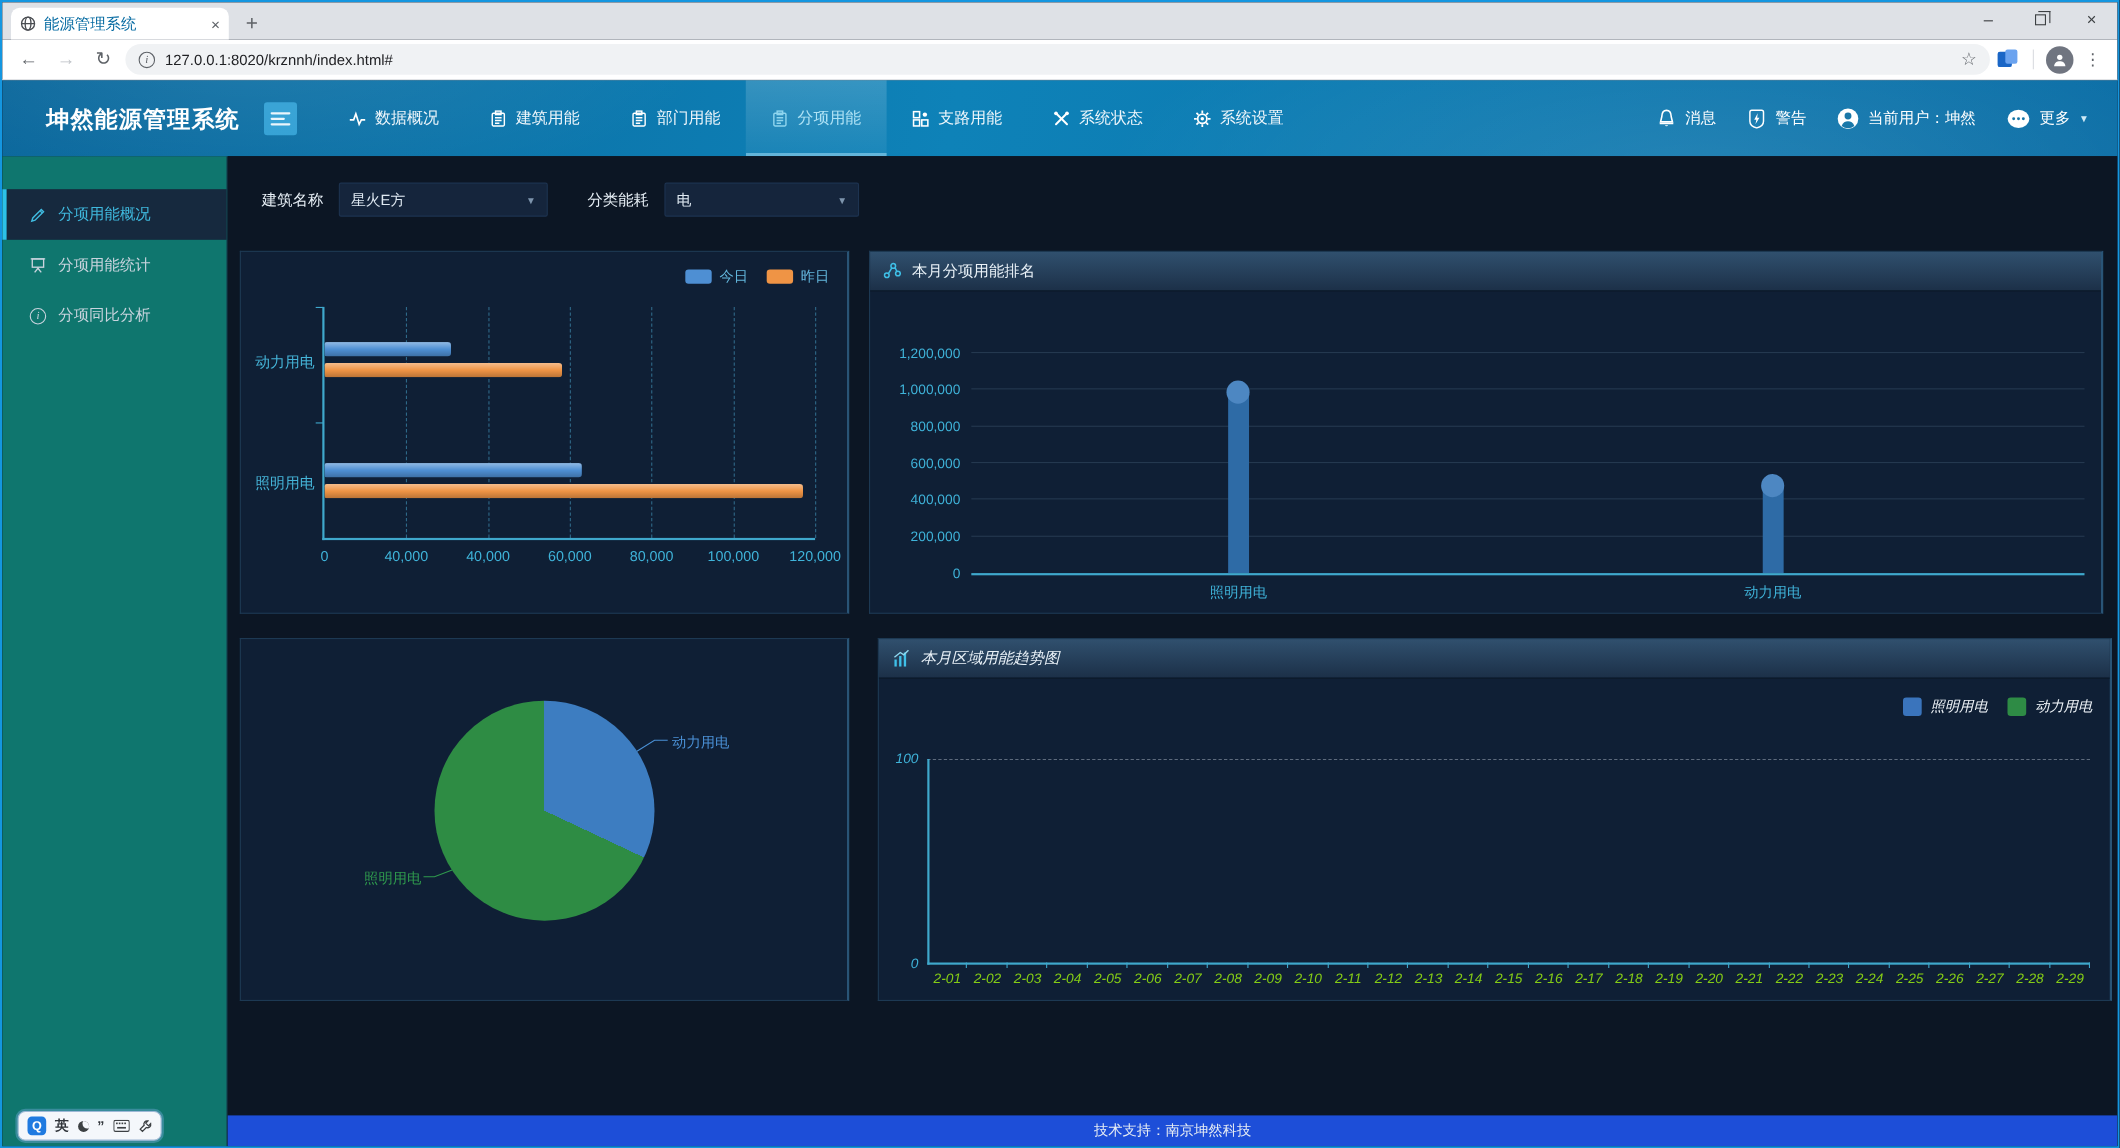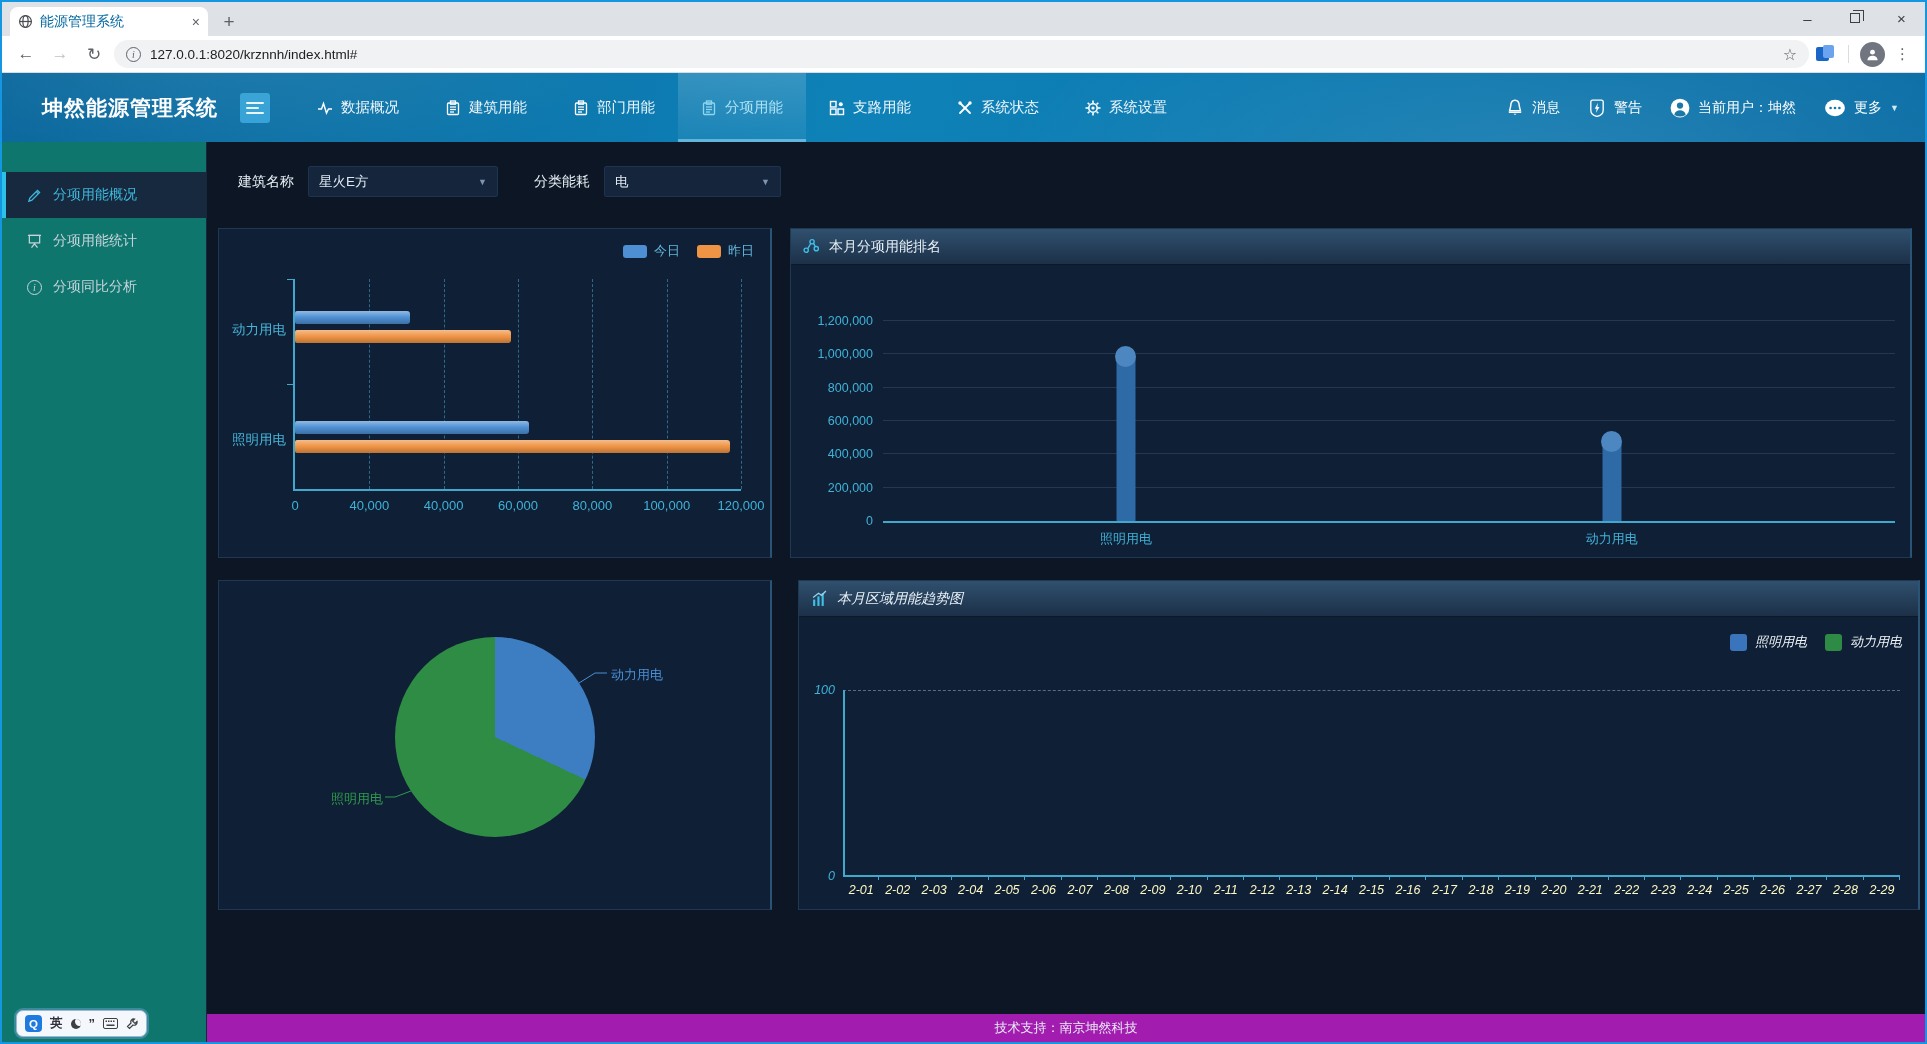--- a/index.html
+++ b/index.html
@@ -100,25 +100,25 @@
 
   
   .legend4 { position:absolute; top:16px; right:16px; display:flex; gap:18px; align-items:center; z-index:2; }
   .litem4 { display:flex; gap:8px; align-items:center; font-size:13px; color:#f0f5f9; cursor:pointer; }
   .lswatch4 { width:17px; height:17px; border-radius:3px; }
   .dash100 { position:absolute; left:44px; right:18px; top:73px; border-top:1px dashed rgba(190,200,212,.45); }
   .c4y { position:absolute; left:44px; top:73px; bottom:32px; width:0; border-left:2px solid #3fa8cc; }
   .c4x { position:absolute; left:44px; right:18px; bottom:32px; height:0; border-top:2px solid #3fa8cc; }
   .c4ylab { position:absolute; width:34px; text-align:right; color:#3fb3d9; font-size:12.5px; left:2px; }
   .trend-x { position:absolute; left:44px; right:18px; bottom:6px; height:20px; display:flex; }
-  .xt { flex:1; position:relative; text-align:center; color:#fef9c3; font-size:12.5px; white-space:nowrap; }
+  .xt { flex:1; position:relative; text-align:center; color:#84cc16; font-size:12.5px; white-space:nowrap; }
   .xt::before { content:""; position:absolute; right:0; top:-8px; width:1px; height:5px; background:#3fa8cc; }
 
   
-  .footer { position:absolute; left:0; right:0; bottom:0; height:28px; background:#a21caf; display:flex; align-items:center; justify-content:center; color:#e7edf3; font-size:13px; }
+  .footer { position:absolute; left:0; right:0; bottom:0; height:28px; background:#1d4ed8; display:flex; align-items:center; justify-content:center; color:#e7edf3; font-size:13px; }
 
   
   .ime { position:absolute; left:14px; bottom:5px; height:27px; background:#f4f7fb; border:1px solid #9db8d6; border-radius:7px; box-shadow:0 0 0 2px rgba(120,175,225,.4); display:flex; align-items:center; gap:8px; padding:0 8px; z-index:50; }
   .q-badge { width:17px; height:17px; border-radius:4px; background:#1f7ae0; color:#fff; font-size:11.5px; font-weight:bold; display:flex; align-items:center; justify-content:center; }
   .ime-mode { font-size:12.5px; color:#30343a; font-weight:bold; }
   .moon { width:10px; height:10px; border-radius:50%; background:#3c4043; position:relative; overflow:hidden; }
   .moon::after { content:""; position:absolute; left:4px; top:-2px; width:9px; height:9px; border-radius:50%; background:#f4f7fb; }
   .ime-quote { font-size:13px; color:#30343a; font-weight:bold; line-height:10px; }
 </style>
 </head>

